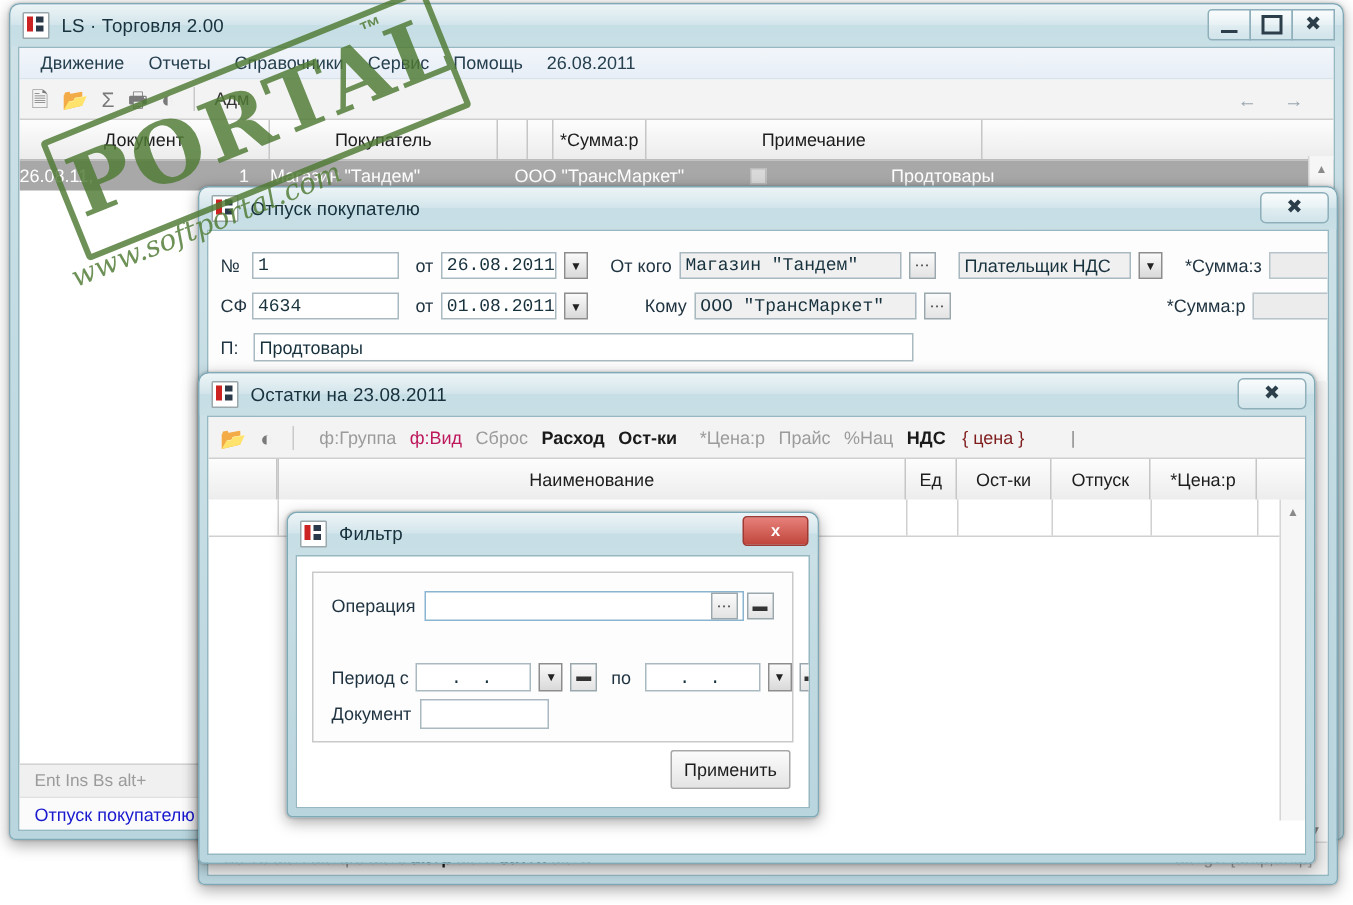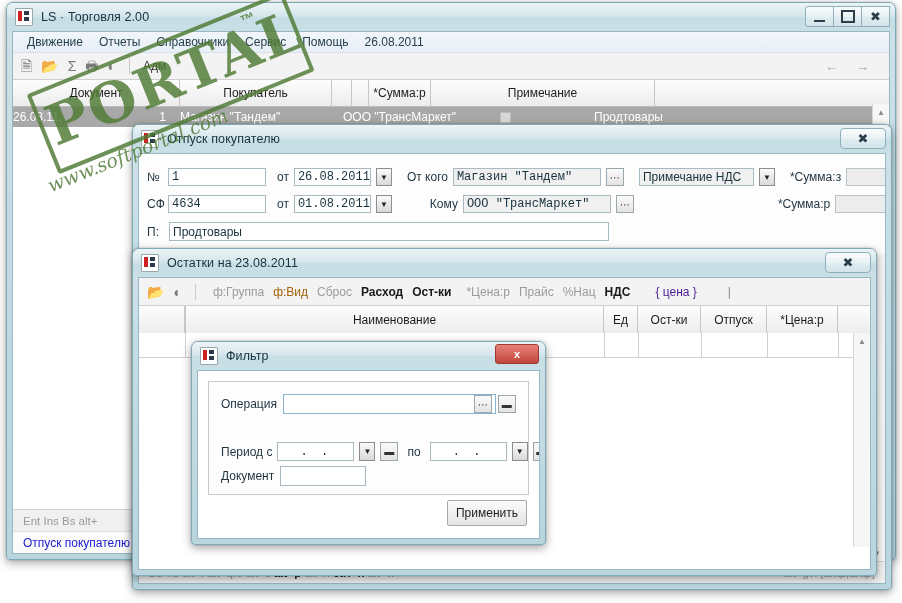--- a/index.html
+++ b/index.html
@@ -307,21 +307,21 @@
 
         <div style="position:absolute;left:8px;top:14px;display:flex;align-items:center;gap:5px;">
           <span class="lbl" style="width:16px">№</span>
           <div class="fld" style="width:98px">1</div>
           <span class="lbl" style="margin-left:6px">от</span>
           <div class="fld" style="width:77px">26.08.2011</div>
           <div class="spin">▼</div>
           <span class="lbl" style="margin-left:10px">От кого</span>
           <div class="fld" style="width:148px;background:#f0f0f0">Магазин "Тандем"</div>
           <div class="ellip">⋯</div>
-          <div class="fld plain" style="width:115px;margin-left:10px;background:#f0f0f0">Примечание НДС</div>
+          <div class="fld plain" style="width:115px;margin-left:10px;background:#f0f0f0">Плательщик НДС</div>
           <div class="spin">▼</div>
           <span class="lbl" style="margin-left:10px">*Сумма:з</span>
           <div class="fld readonly" style="width:80px"></div>
         </div>
 
         <div style="position:absolute;left:8px;top:41px;display:flex;align-items:center;gap:5px;">
           <span class="lbl" style="width:16px">СФ</span>
           <div class="fld" style="width:98px">4634</div>
           <span class="lbl" style="margin-left:6px">от</span>
           <div class="fld" style="width:77px">01.08.2011</div>
@@ -371,29 +371,29 @@
       </div>
     </div>
 
     <div class="client">
 
       <div class="toolbar" style="height:27px">
         <span class="tb-ico">📂</span>
         <span class="tb-ico">◐</span>
         <span class="tb-sep"></span>
         <span style="margin-left:4px;color:#9b9b9b">ф:Группа</span>
-        <span style="color:#a16207">ф:Вид</span>
+        <span style="color:#be185d">ф:Вид</span>
         <span style="color:#9b9b9b">Сброс</span>
         <span style="color:#1a1a1a;font-weight:bold">Расход</span>
         <span style="color:#1a1a1a;font-weight:bold">Ост-ки</span>
         <span style="color:#9b9b9b;margin-left:6px">*Цена:p</span>
         <span style="color:#9b9b9b">Прайс</span>
         <span style="color:#9b9b9b">%Нац</span>
         <span style="color:#1a1a1a;font-weight:bold">НДС</span>
-        <span style="color:#4c1d95;margin-left:16px">{ цена }</span>
+        <span style="color:#7f1d1d;margin-left:2px">{ цена }</span>
         <span style="margin-left:22px;color:#8a8a8a">|</span>
       </div>
 
       <div class="grid-head" style="height:28px">
         <div class="gh" style="width:46px"></div>
         <div class="gh" style="width:1px;border-right:1px solid #c6c6c6"></div>
         <div class="gh" style="width:418px">Наименование</div>
         <div class="gh" style="width:34px">Ед</div>
         <div class="gh" style="width:63px">Ост-ки</div>
         <div class="gh" style="width:66px">Отпуск</div>

